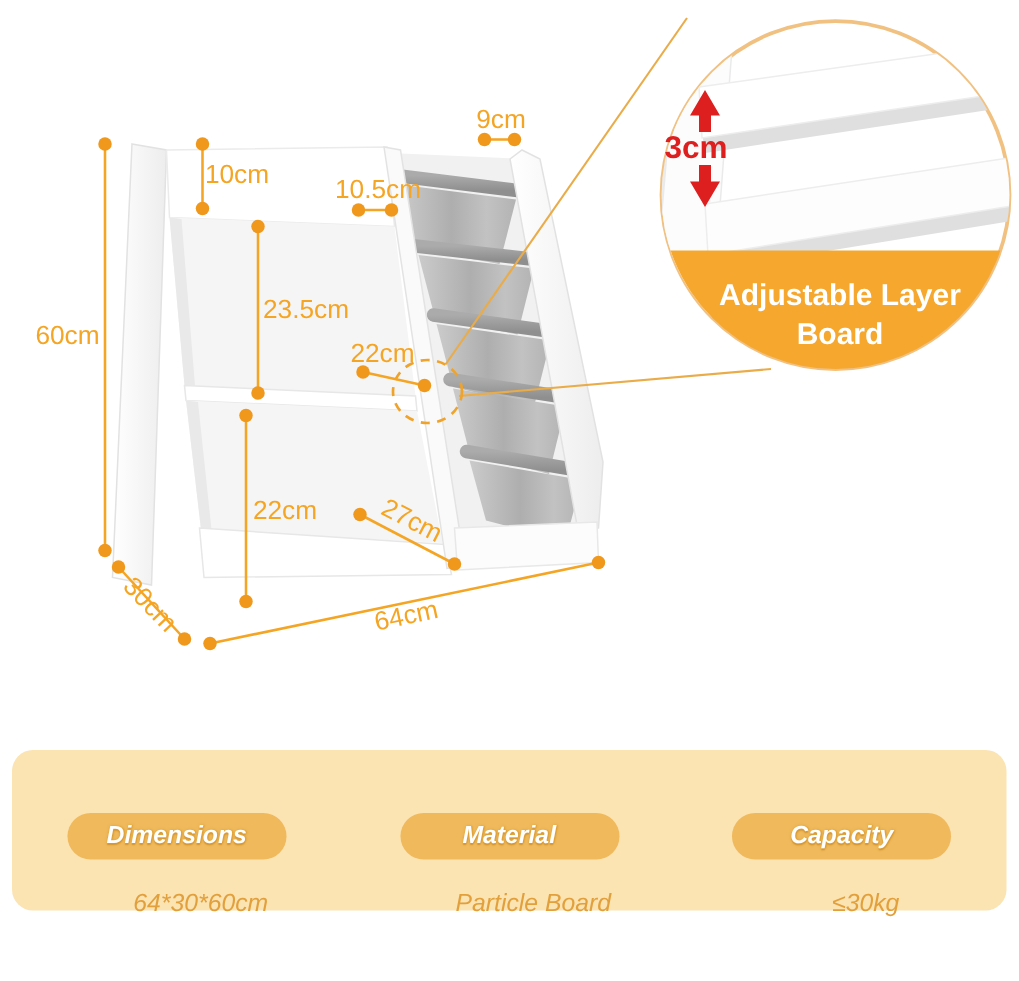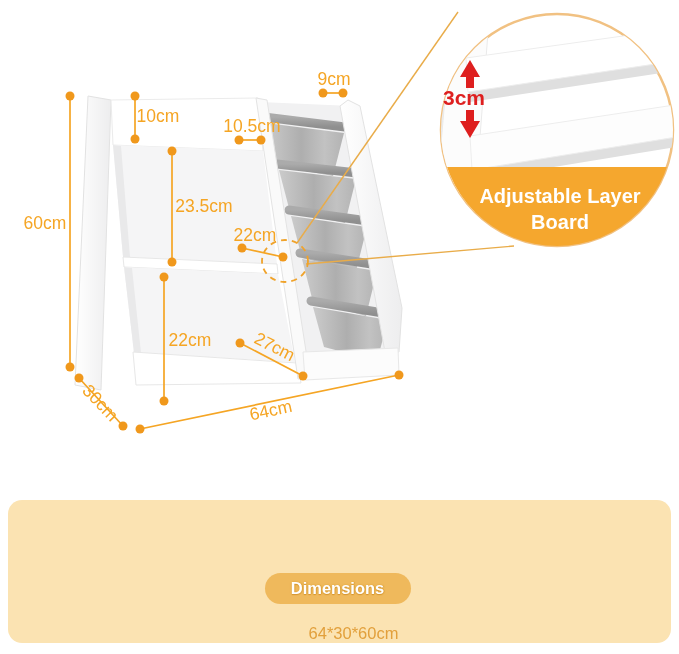--- a/index.html
+++ b/index.html
@@ -2,22 +2,22 @@
 <html><head>
 <meta charset="utf-8">
 <style>
   html,body{margin:0;padding:0;background:#ffffff;}
   .screen{position:relative;width:679px;height:654px;background:#ffffff;overflow:hidden;
           font-family:"Liberation Sans",sans-serif;}
   svg text{font-family:"Liberation Sans",sans-serif;}
   .dim{fill:#F5A524;font-size:17.5px;}
   .banner-text{fill:#ffffff;font-size:20px;font-weight:bold;}
   .red-label{fill:#DE1F1F;font-size:21px;font-weight:bold;}
-  .specs-panel{position:absolute;left:8px;right:8px;top:500px;height:143px;
-               background:#FBE3B2;border-radius:14px;display:flex;align-items:flex-end;}
+  .specs-panel{position:absolute;left:8px;right:8px;top:500px;height:107px;
+               background:#FBE3B2;border-radius:14px;display:flex;align-items:center;font-style:italic;}
   .spec-col{flex:1;display:flex;flex-direction:column;align-items:center;
             padding-top:46px;gap:20px;}
   .spec-pill{width:146px;padding:6px 0;text-align:center;border-radius:18px;
              background:#EFB95C;color:#ffffff;font-weight:bold;font-size:16.5px;
              text-shadow:0 0 2px #DFA43C,0 1px 1px #D2922E,1px 0 1px #DFA43C;}
   .spec-value{color:#E2A03C;font-size:16.5px;margin-left:32px;}
   .spec-divider{width:2px;background:#E9AC4E;margin:20px 0 10px 0;}
 </style>
 </head>
 <body>
@@ -158,16 +158,24 @@
     </g>
   </svg>
 
   
   <div class="specs-panel">
     <div class="spec-col">
       <div class="spec-pill">Dimensions</div>
       <div class="spec-value">64*30*60cm</div>
     </div>
     <div class="spec-divider"></div>
+    <div class="spec-col">
+      <div class="spec-pill">Material</div>
+      <div class="spec-value">Particle Board</div>
+    </div>
     <div class="spec-divider"></div>
+    <div class="spec-col">
+      <div class="spec-pill">Capacity</div>
+      <div class="spec-value">≤30kg</div>
+    </div>
   </div>
 
 </div>
 
 </body></html>

